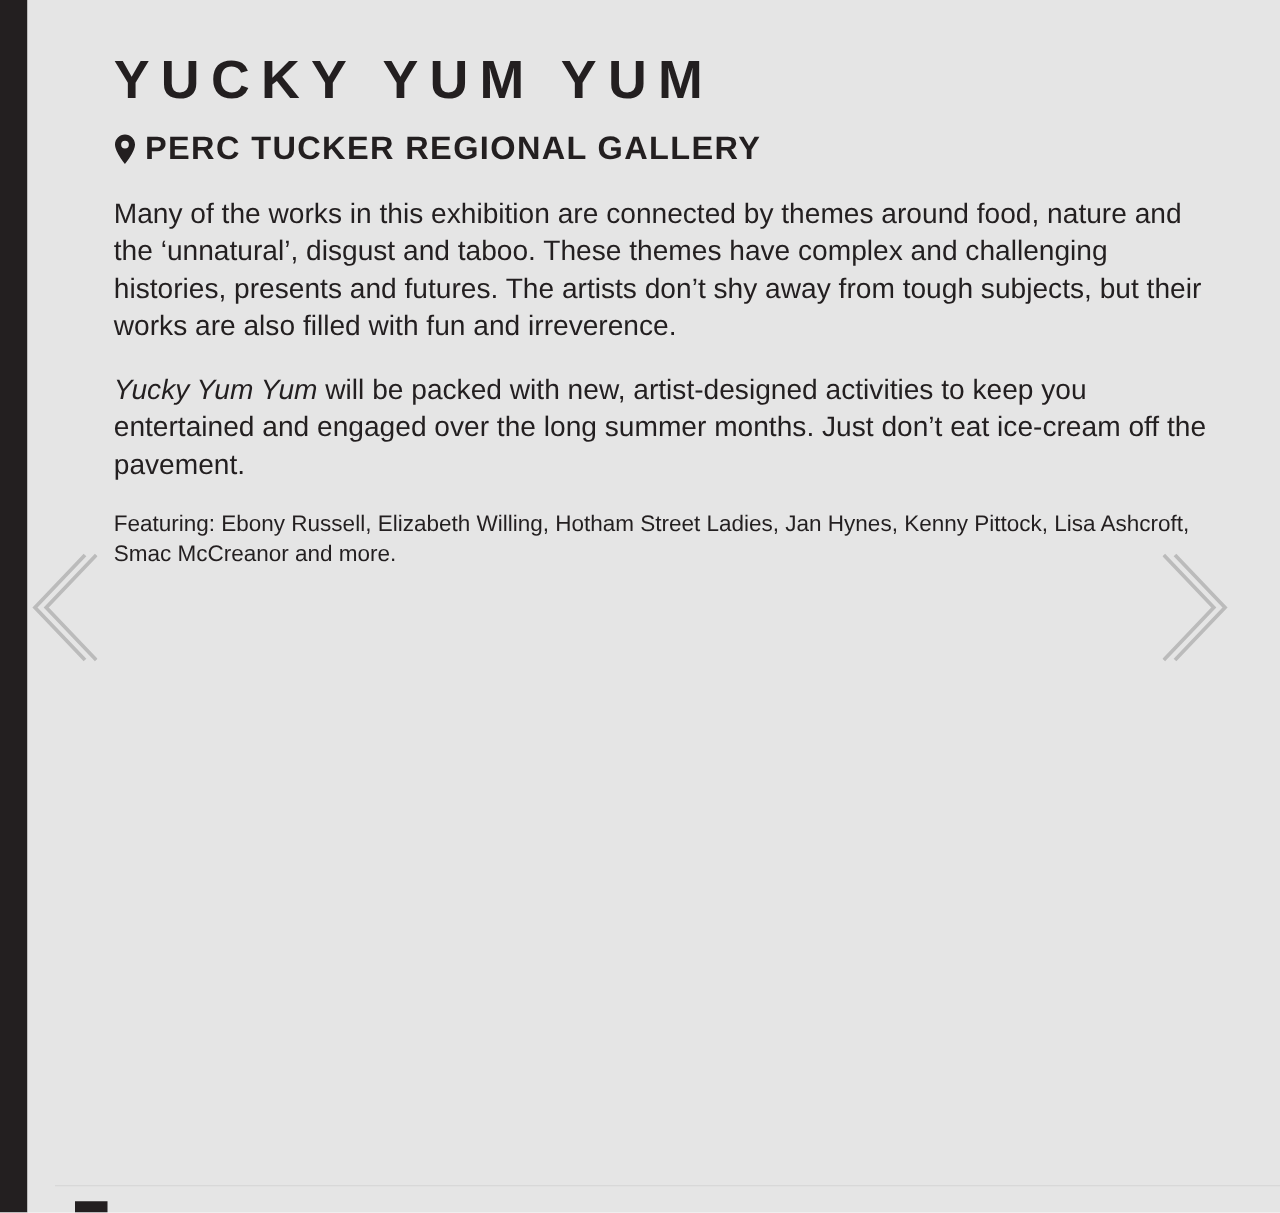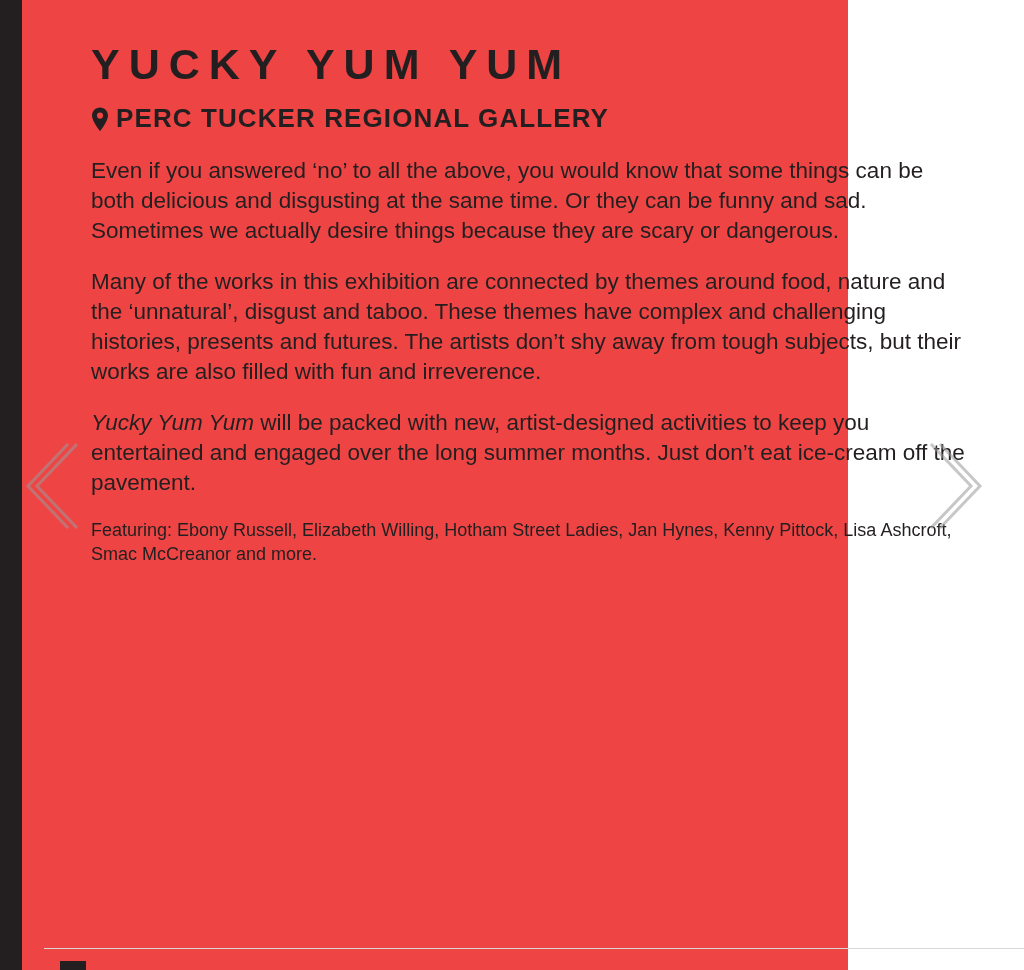--- a/index.html
+++ b/index.html
@@ -19,23 +19,23 @@
     left: 0;
     top: 0;
     width: 22px;
     height: 970px;
     background: #231f20;
   }
   .page {
     position: absolute;
     left: 22px;
     top: 0;
-    width: 826px;
+    width: 1002px;
     height: 970px;
-    background: #ef4444;
+    background: #e5e5e5;
     box-sizing: border-box;
   }
   .content {
     position: absolute;
     left: 69px;
     top: 40px;
     width: 880px;
   }
   .title {
     font-size: 43px;
@@ -136,21 +136,20 @@
 
     <div class="venue-row">
       <span class="pin-icon">
         <svg width="18" height="26" viewBox="0 0 18 26" xmlns="http://www.w3.org/2000/svg">
           <path d="M9 0.6C4.6 0.6 1 4.2 1 8.6c0 5.9 8 15.6 8 15.6s8-9.7 8-15.6c0-4.4-3.6-8-8-8zm0 11.1a3.1 3.1 0 1 1 0-6.2 3.1 3.1 0 0 1 0 6.2z" fill="#231f20"></path>
         </svg>
       </span>
       <span class="venue">PERC TUCKER REGIONAL GALLERY</span>
     </div>
 
-    <p class="body-para">Even if you answered ‘no’ to all the above, you would know that some things can be both delicious and disgusting at the same time. Or they can be funny and sad. Sometimes we actually desire things because they are scary or dangerous.</p>
     <p class="body-para">Many of the works in this exhibition are connected by themes around food, nature and the ‘unnatural’, disgust and taboo. These themes have complex and challenging histories, presents and futures. The artists don’t shy away from tough subjects, but their works are also filled with fun and irreverence.</p>
 
     <p class="body-para"><em>Yucky Yum Yum</em><span> will be packed with new, artist-designed activities to keep you entertained and engaged over the long summer months. Just don’t eat ice-cream off the pavement.</span></p>
 
     <p class="featuring">Featuring: Ebony Russell, Elizabeth Willing, Hotham Street Ladies, Jan Hynes, Kenny Pittock, Lisa Ashcroft, Smac McCreanor and more.</p>
 
 
   </div>
 
   <div class="bottom-line"></div>

